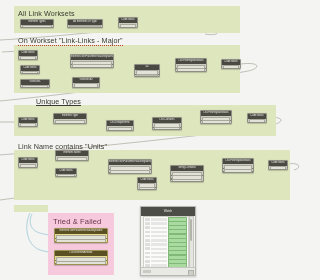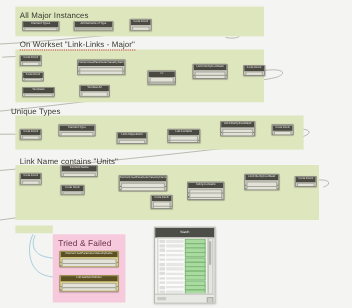--- a/index.html
+++ b/index.html
@@ -167,21 +167,21 @@
   <path class="wire" d="M254,164 L268,164"></path>
   <path class="wire light" d="M288,164 C300,162 302,168 294,170"></path>
   <path class="wire light" d="M0,200 C60,192 160,178 290,168"></path>
 
   <path class="wire blue" d="M30,213 C24,225 26,245 40,250 C46,252 50,252 54,252"></path>
   <path class="wire blue" d="M32,214 C28,222 30,232 44,234 C48,235 51,235 54,235"></path>
 </svg>
 
 <div id="groups-layer">
     <div class="group green" style="left: 14px; top: 6px; width: 226px; height: 27px;"></div>
-    <div class="group-title" style="left: 18px; top: 9px;">All Major Instances</div>
+    <div class="group-title" style="left: 18px; top: 9px;">All Link Worksets</div>
     <div class="node" style="left: 20px; top: 19px; width: 34px; height: 9px;">
       <div class="hdr">Element Types</div>
       <div class="body">
         <div class="slot" style="top: 0.7px;"></div>
       </div>
     </div>
     <div class="node" style="left: 67px; top: 19px; width: 36px; height: 9px;">
       <div class="hdr">All Elements of Type</div>
       <div class="body">
         <div class="slot dark" style="top: 0.7px;"></div>
@@ -254,21 +254,21 @@
       </div>
     </div>
     <div class="node" style="left: 221px; top: 59px; width: 20px; height: 10px;">
       <div class="hdr">Code Block</div>
       <div class="body">
         <div class="slot" style="top: 0.9px;"></div>
         <div class="dot" style="right: -0.6px; top: 4px;"></div>
       </div>
     </div>
     <div class="group green" style="left: 14px; top: 105px; width: 262px; height: 31px;"></div>
-    <div class="group-title" style="left: 10px; top: 97px;">Unique Types</div>
+    <div class="group-title" style="left: 36px; top: 97px; text-decoration: underline;">Unique Types</div>
     <div class="node" style="left: 18px; top: 117px; width: 20px; height: 10px;">
       <div class="hdr">Code Block</div>
       <div class="body">
         <div class="slot" style="top: 0.9px;"></div>
         <div class="dot" style="right: -0.6px; top: 4px;"></div>
       </div>
     </div>
     <div class="node" style="left: 53px; top: 113px; width: 34px; height: 11px;">
       <div class="hdr">Element.Type</div>
       <div class="body">

